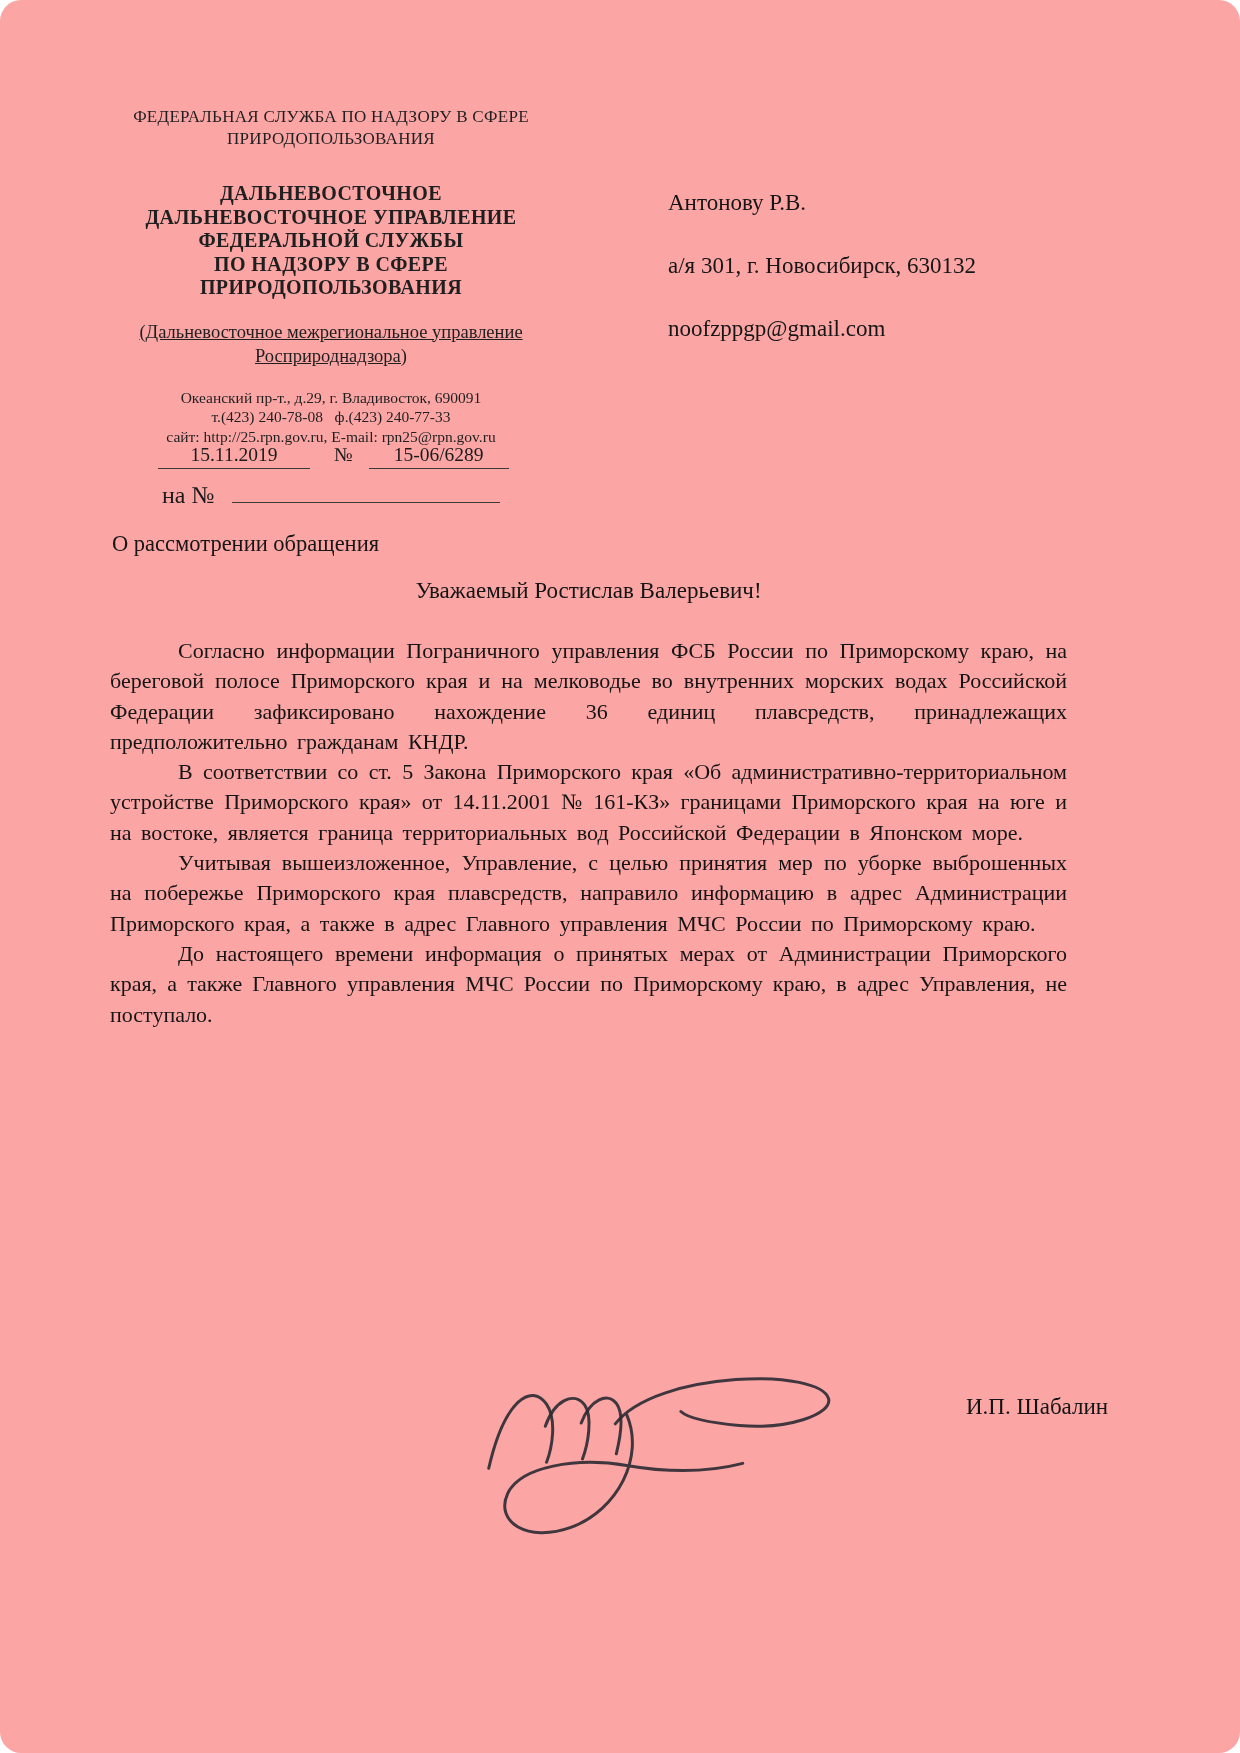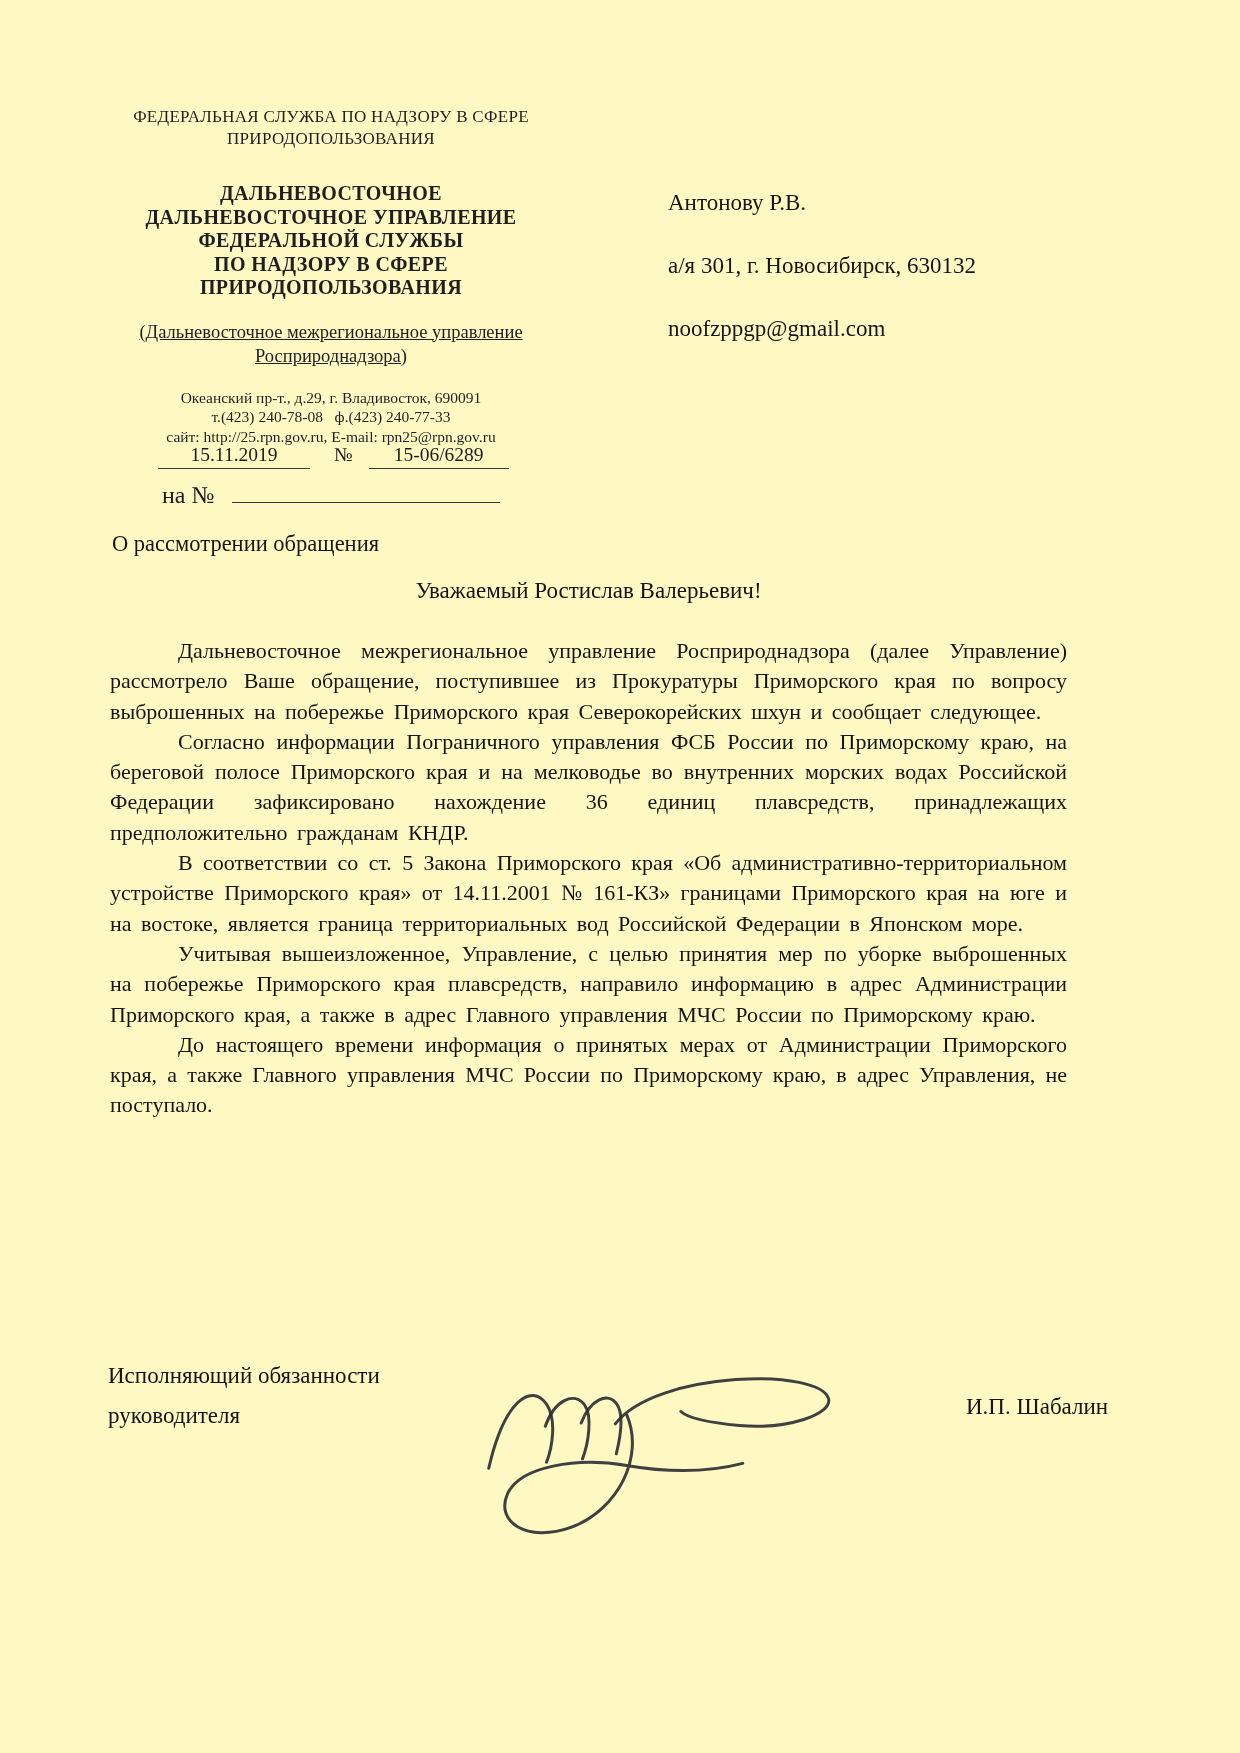--- a/index.html
+++ b/index.html
@@ -4,21 +4,21 @@
 <style>
   html, body { margin: 0; padding: 0; }
   body {
     width: 1240px; height: 1753px;
     background: #ffffff;
     font-family: "Liberation Serif", "DejaVu Serif", serif;
     color: #1b1b1b;
     position: relative;
     overflow: hidden;
   }
-  .page { position: absolute; inset: 0; background: #fef9c3; }
+  .page { position: absolute; inset: 0; background: #fca5a5; border-radius: 21px; }
 
   
   .letterhead {
     position: absolute; left: 95px; top: 106px; width: 472px;
     text-align: center; color: #1f1f1f;
   }
   .agency { font-size: 17px; line-height: 22px; letter-spacing: 0.3px; }
   .department { margin-top: 32px; font-weight: bold; font-size: 20px; line-height: 23.5px; letter-spacing: 0.4px; }
   .shortname { margin-top: 20px; font-size: 18.5px; line-height: 24px; text-decoration: underline; }
   .address { margin-top: 20px; font-size: 15.5px; line-height: 19.5px; }
@@ -103,31 +103,26 @@
   <div class="recipient">
     <div>Антонову Р.В.</div>
     <div>а/я 301, г. Новосибирск, 630132</div>
     <div>noofzppgp@gmail.com</div>
   </div>
 
   <div class="subject">О рассмотрении обращения</div>
   <div class="salutation">Уважаемый Ростислав Валерьевич!</div>
 
   <main class="body-text">
-    <p>Дальневосточное межрегиональное управление Росприроднадзора (далее Управление) рассмотрело Ваше обращение, поступившее из Прокуратуры Приморского края по вопросу выброшенных на побережье Приморского края Северокорейских шхун и сообщает следующее.</p>
     <p>Согласно информации Пограничного управления ФСБ России по Приморскому краю, на береговой полосе Приморского края и на мелководье во внутренних морских водах Российской Федерации зафиксировано нахождение 36 единиц плавсредств, принадлежащих предположительно гражданам КНДР.</p>
     <p>В соответствии со ст. 5 Закона Приморского края «Об административно-территориальном устройстве Приморского края» от 14.11.2001 № 161-КЗ» границами Приморского края на юге и на востоке, является граница территориальных вод Российской Федерации в Японском море.</p>
     <p>Учитывая вышеизложенное, Управление, с целью принятия мер по уборке выброшенных на побережье Приморского края плавсредств, направило информацию в адрес Администрации Приморского края, а также в адрес Главного управления МЧС России по Приморскому краю.</p>
     <p>До настоящего времени информация о принятых мерах от Администрации Приморского края, а также Главного управления МЧС России по Приморскому краю, в адрес Управления, не поступало.</p>
   </main>
 
-  <div class="signoff-position">
-    <div>Исполняющий обязанности</div>
-    <div>руководителя</div>
-  </div>
 
   <div class="signature">
     <svg viewBox="0 0 390 200" xmlns="http://www.w3.org/2000/svg">
       <path d="M30,118 C48,50 76,34 90,56 C100,72 94,100 88,114"></path>
       <path d="M88,78 C98,52 118,44 128,58 C136,70 130,98 124,112"></path>
       <path d="M124,76 C134,52 152,46 160,58 C168,70 162,94 158,108"></path>
       <path d="M158,78 C180,52 230,40 280,38 C330,36 368,46 372,60 C376,76 330,90 282,84 C250,80 230,74 224,68"></path>
       <path d="M170,70 C186,112 158,164 110,180 C66,194 34,172 48,144 C62,117 118,110 168,120 C206,128 248,130 284,122"></path>
     </svg>
   </div>

